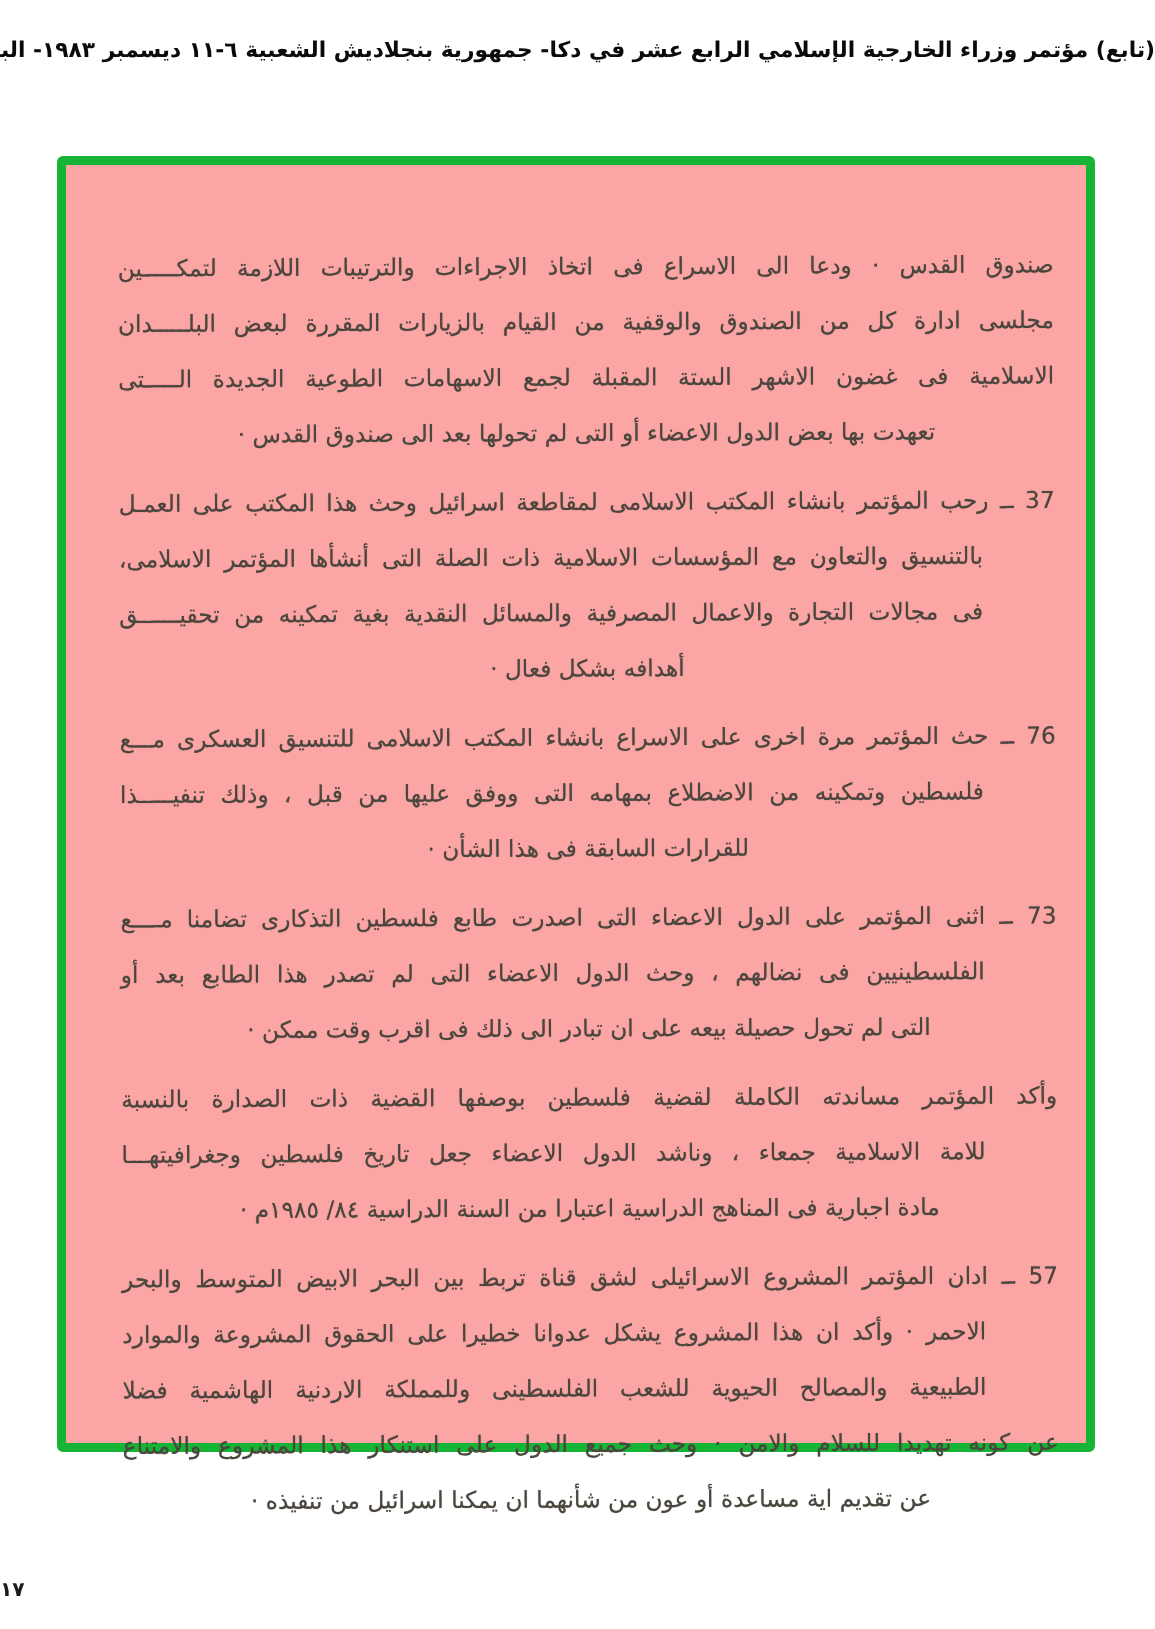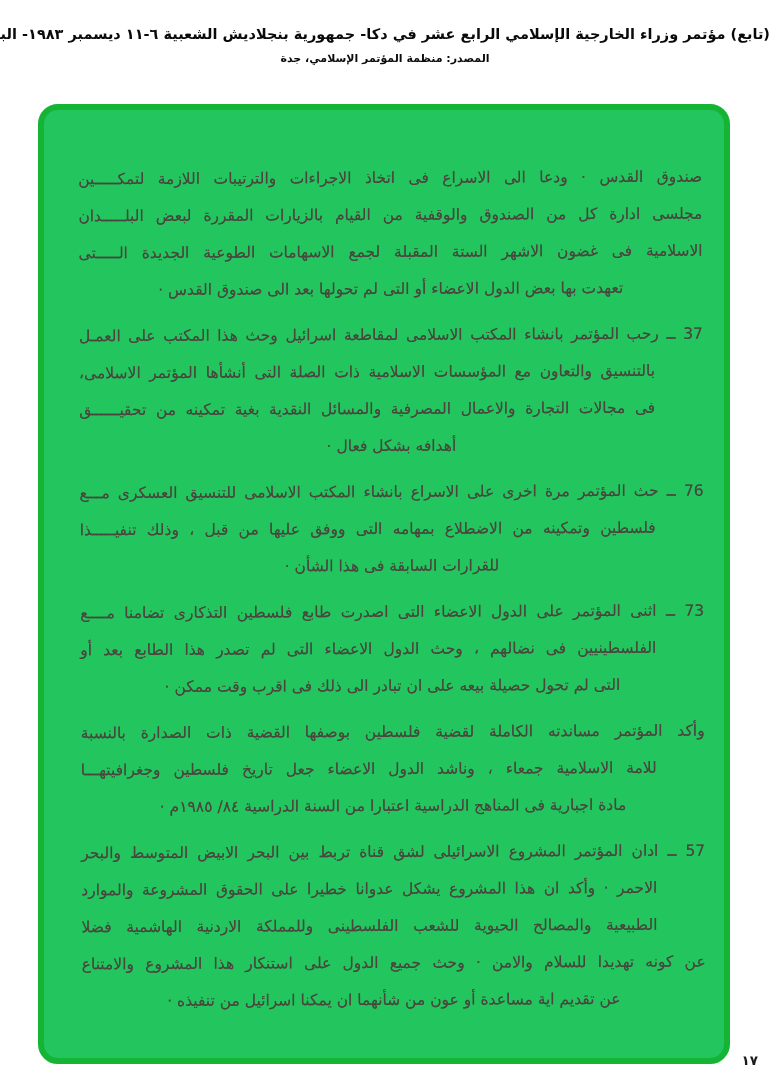--- a/index.html
+++ b/index.html
@@ -12,48 +12,47 @@
     font-family:"DejaVu Sans","Liberation Sans",sans-serif;}
   .page{position:relative;width:770px;height:1086px;background:#ffffff;}
 
   
   .header{position:absolute;top:26px;left:0;width:770px;text-align:center;
     direction:rtl;color:var(--header-ink);font-weight:bold;}
   .header .l1{font-size:14.5px;white-space:nowrap;letter-spacing:-0.2px;}
   .header .l2{font-size:11px;margin-top:10px;}
 
   
-  .frame{position:absolute;left:38px;top:104px;width:692px;height:960px;
-    border:6px solid var(--green);border-radius:20px;background:#22c55e;}
+  .frame{position:absolute;left:38px;top:104px;width:692px;height:864px;
+    border:6px solid var(--green);border-radius:4px;background:#fca5a5;}
 
   
   .doc{position:absolute;top:0;left:0;right:0;bottom:0;
     padding:50px 20px 0 36px;direction:rtl;unicode-bidi:embed;
     font-size:15.5px;line-height:37px;color:var(--ink);
     text-shadow:0 0 0.6px rgba(74,70,62,0.65);
     transform:rotate(-0.25deg);}
   .para{margin-bottom:9px;}
   .line{min-height:37px;}
   .line.just{text-align:justify;text-align-last:justify;}
   .line.center{text-align:center;}
   .line.ind{padding-right:48px;}
   .num{white-space:nowrap;}
 
   
-  .footer{position:absolute;top:1052px;left:0;width:758px;text-align:right;
+  .footer{position:absolute;top:1052px;left:0;width:758px;text-align:left;
     direction:rtl;font-size:13.5px;font-weight:bold;color:#1a1a1a;}
 </style>
 </head>
 <body>
 
 <div class="page">
 
   <div class="header">
     <div class="l1">(تابع) مؤتمر وزراء الخارجية الإسلامي الرابع عشر في دكا- جمهورية بنجلاديش الشعبية ٦-١١ ديسمبر ١٩٨٣- البيان الختامي</div>
-    <div class="l2">المصدر: منظمة المؤتمر الإسلامي، جدة</div>
   </div>
 
   <div class="frame">
     <div class="doc" id="doc-body">
         <div class="para">
           <div class="line just">صندوق القدس · ودعا الى الاسراع فى اتخاذ الاجراءات والترتيبات اللازمة لتمكـــــين</div>
           <div class="line just">مجلسى ادارة كل من الصندوق والوقفية من القيام بالزيارات المقررة لبعض البلـــــدان</div>
           <div class="line just">الاسلامية فى غضون الاشهر الستة المقبلة لجمع الاسهامات الطوعية الجديدة الـــــتى</div>
           <div class="line center">تعهدت بها بعض الدول الاعضاء أو التى لم تحولها بعد الى صندوق القدس ·</div>
         </div>

